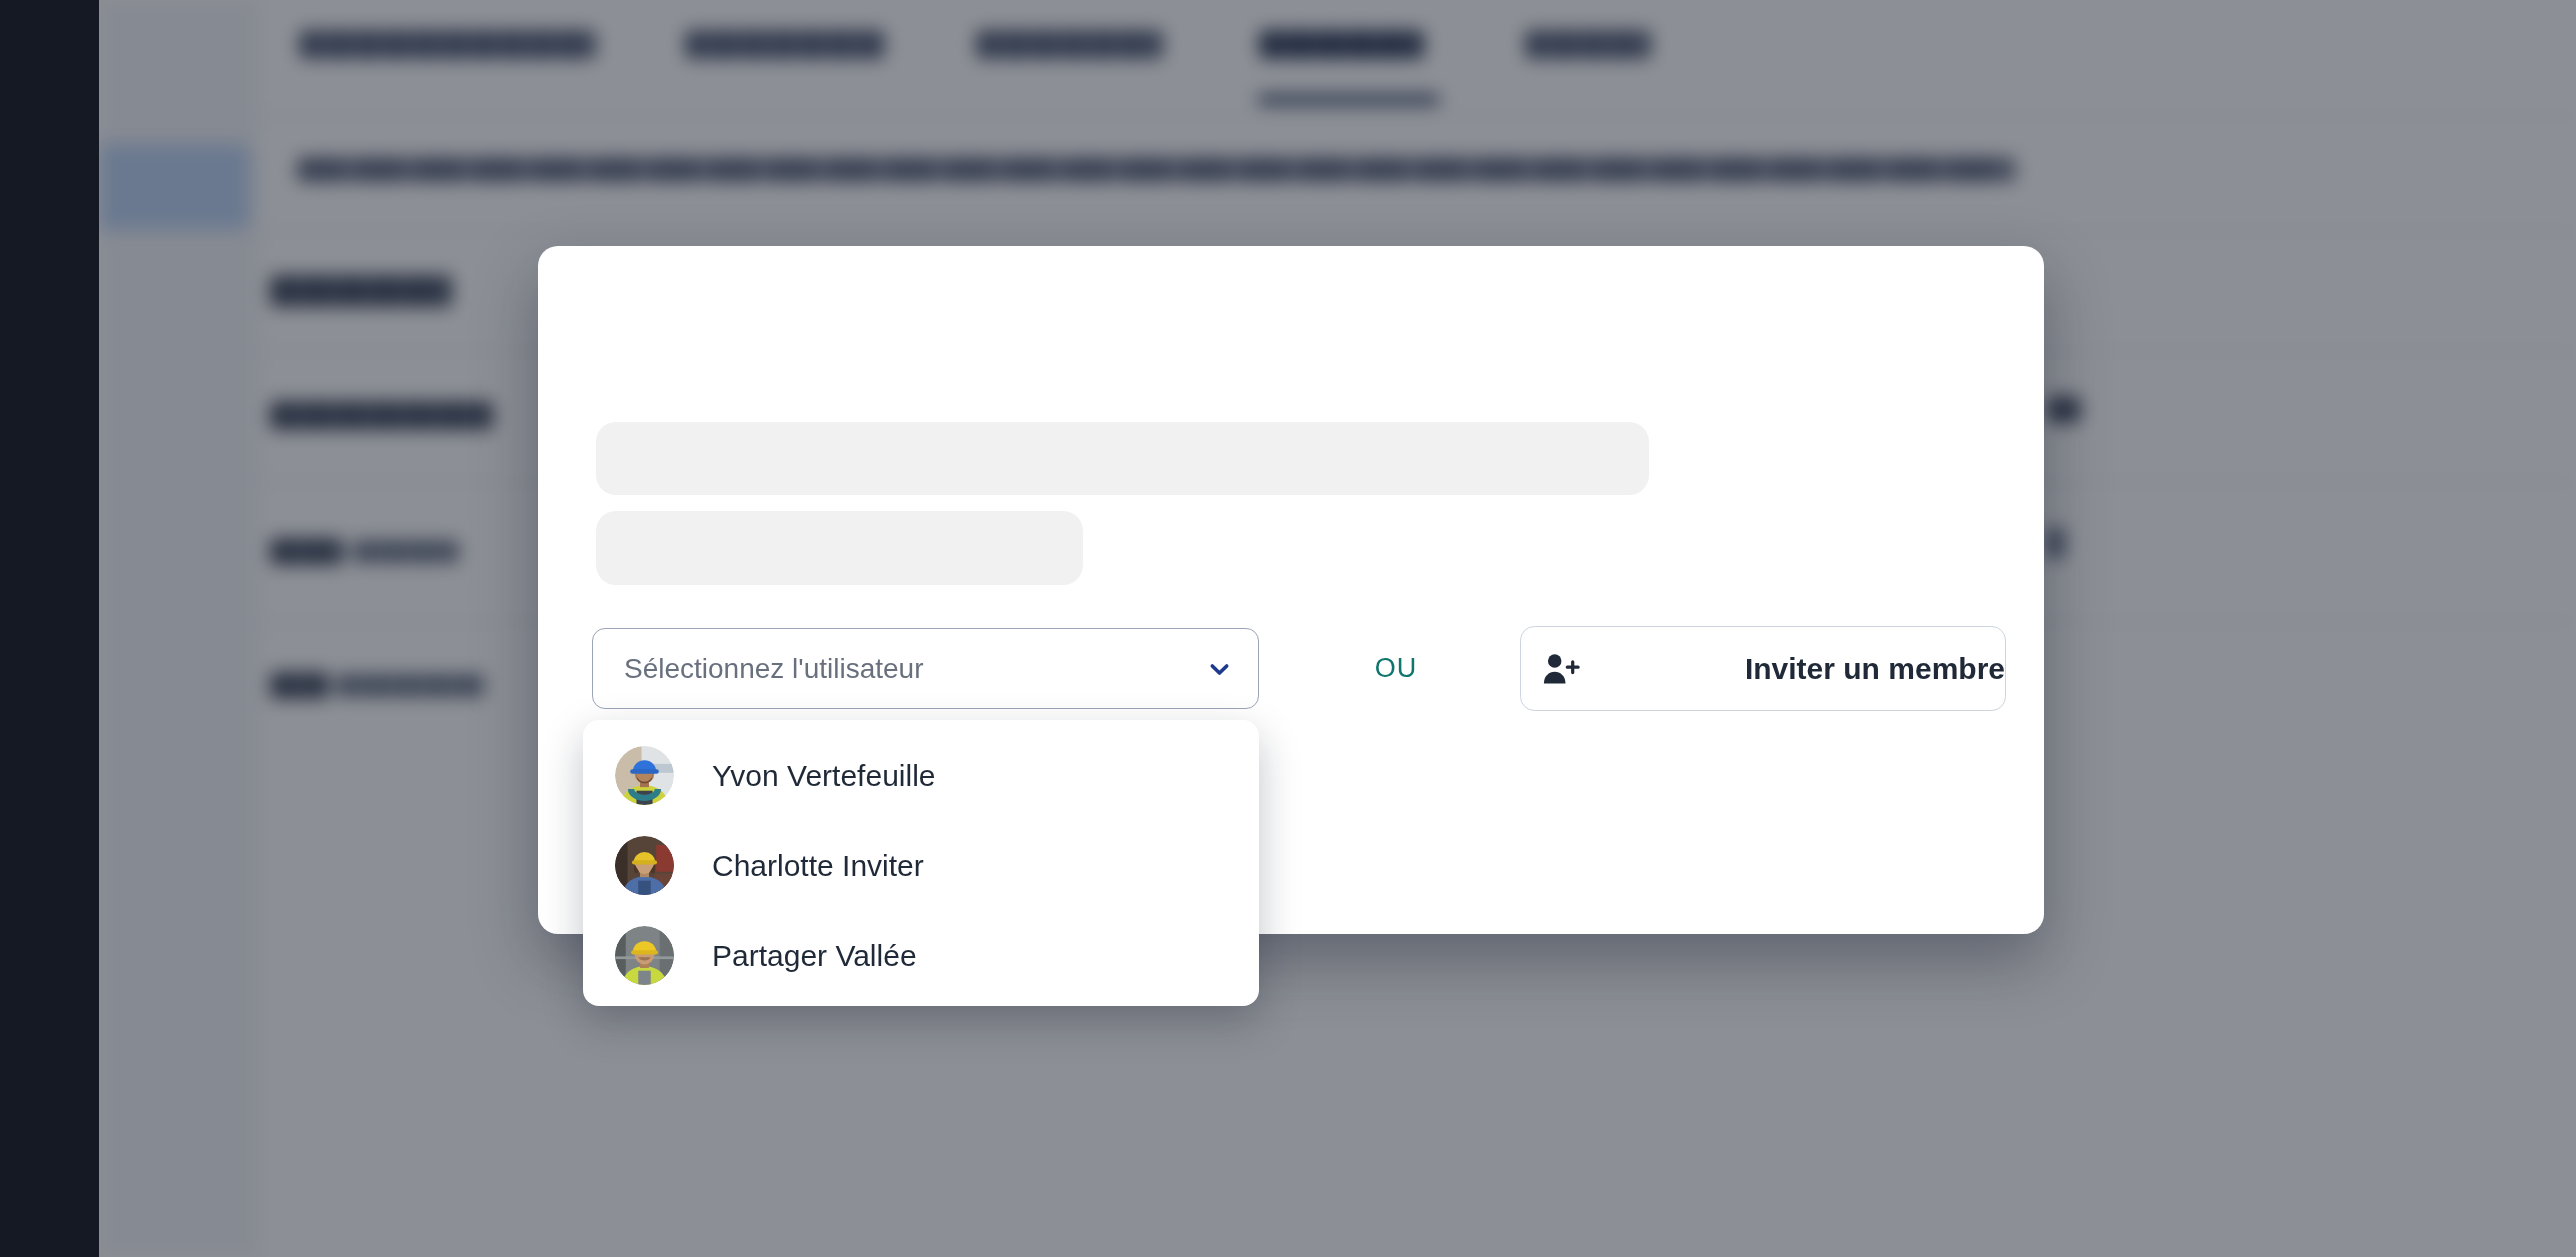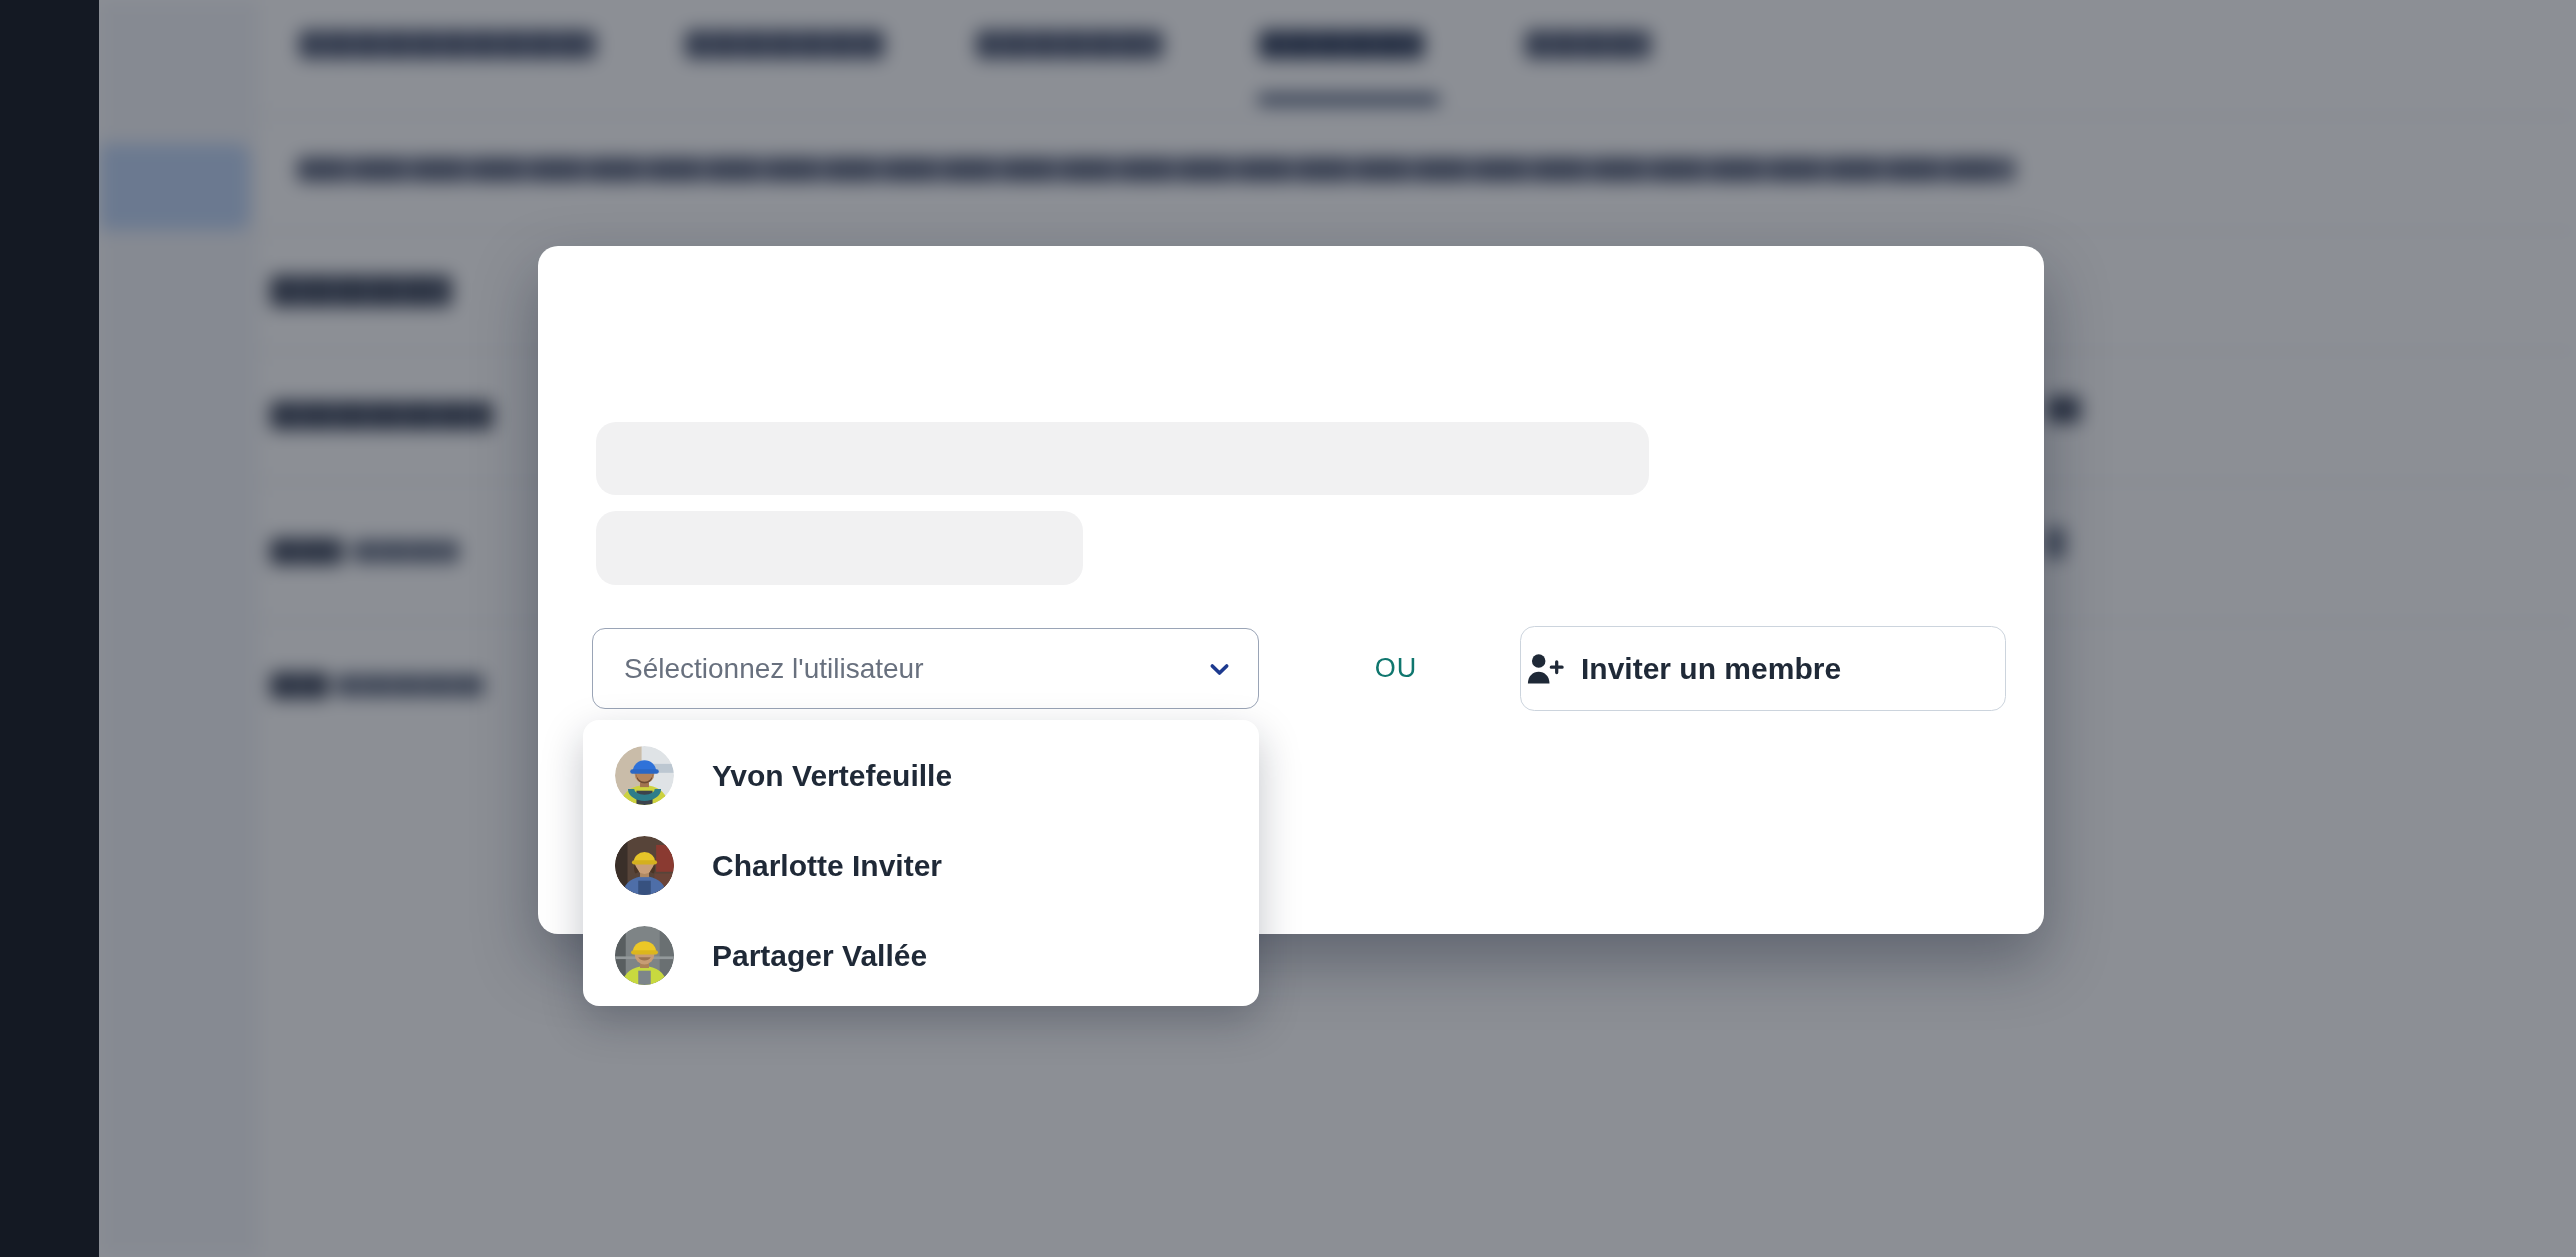--- a/index.html
+++ b/index.html
@@ -36,28 +36,28 @@
   .skeleton{position:absolute;background:#f1f1f2;border-radius:20px;}
   .sk1{left:58px;top:176px;width:1053px;height:73px;}
   .sk2{left:58px;top:265px;width:487px;height:74px;}
   .select{position:absolute;left:54px;top:382px;width:667px;height:81px;border:1.8px solid #9aa4b6;border-radius:13px;
           background:#fff;display:flex;align-items:center;box-sizing:border-box;cursor:pointer;}
   .select span{margin-left:31px;font-size:28px;color:#68707e;}
   .select svg{position:absolute;right:25px;top:27px;}
   .or-sep{position:absolute;left:813px;top:382px;width:90px;height:81px;display:flex;align-items:center;
           justify-content:center;font-size:27px;font-weight:500;color:#0f766e;letter-spacing:0.9px;}
   .invite-btn{position:absolute;left:982px;top:380px;width:486px;height:85px;border:1.8px solid #ccd4dd;border-radius:14.4px;
-              background:#fff;display:flex;align-items:center;gap:16px;padding:0 0 0 4px;box-sizing:border-box;cursor:pointer;}
+              background:#fff;display:flex;align-items:center;gap:16px;padding:0 0 0 20px;box-sizing:border-box;cursor:pointer;justify-content:space-between;}
   .invite-btn span{font-size:30px;font-weight:600;color:#1f2937;}
 
   
   .menu{position:absolute;left:583px;top:720px;width:676px;height:286px;background:#fff;border-radius:16px;
         box-shadow:0 16px 40px rgba(15,23,42,0.25);padding-top:10.8px;box-sizing:border-box;}
   .opt{height:90px;display:flex;align-items:center;padding-left:32px;gap:38px;cursor:pointer;}
-  .opt .name{font-size:30px;color:#1f2937;font-weight:bold;}
+  .opt .name{font-size:30px;color:#1f2937;}
   .avatar{width:59px;height:59px;border-radius:50%;flex:0 0 auto;}
 </style>
 </head>
 <body>
 
 <div class="stage">
 
   <div class="bg">
     <div class="bgi">
       <div class="bg-sidebar"></div>

